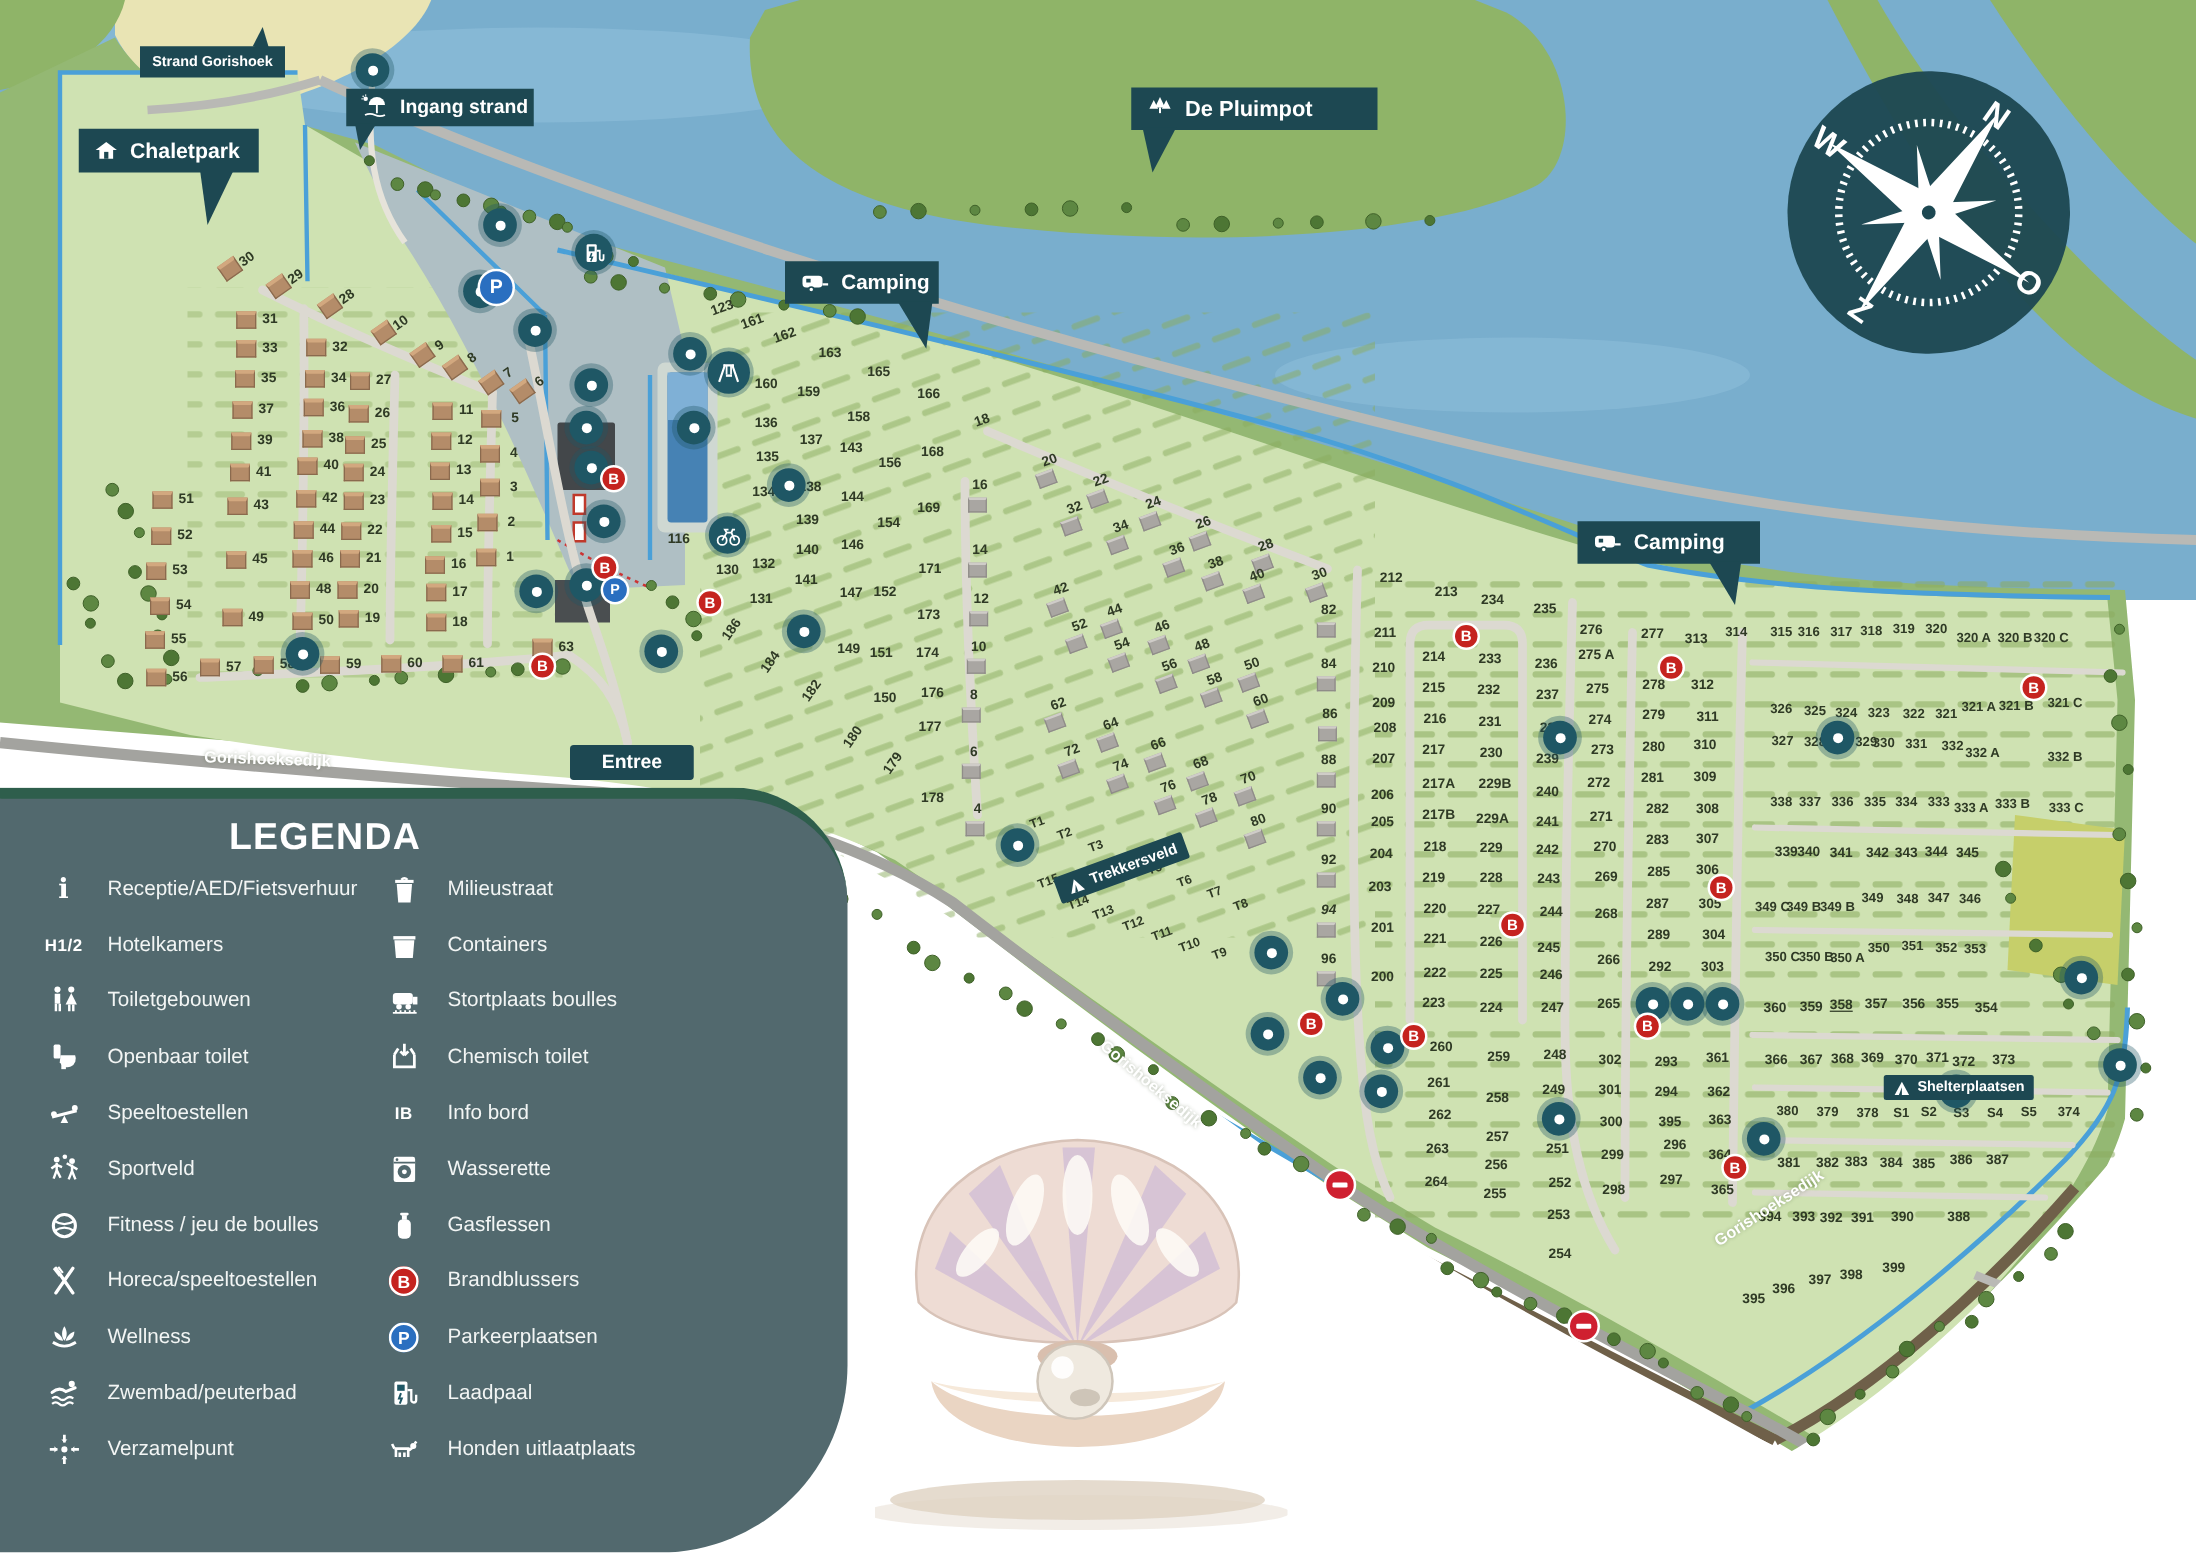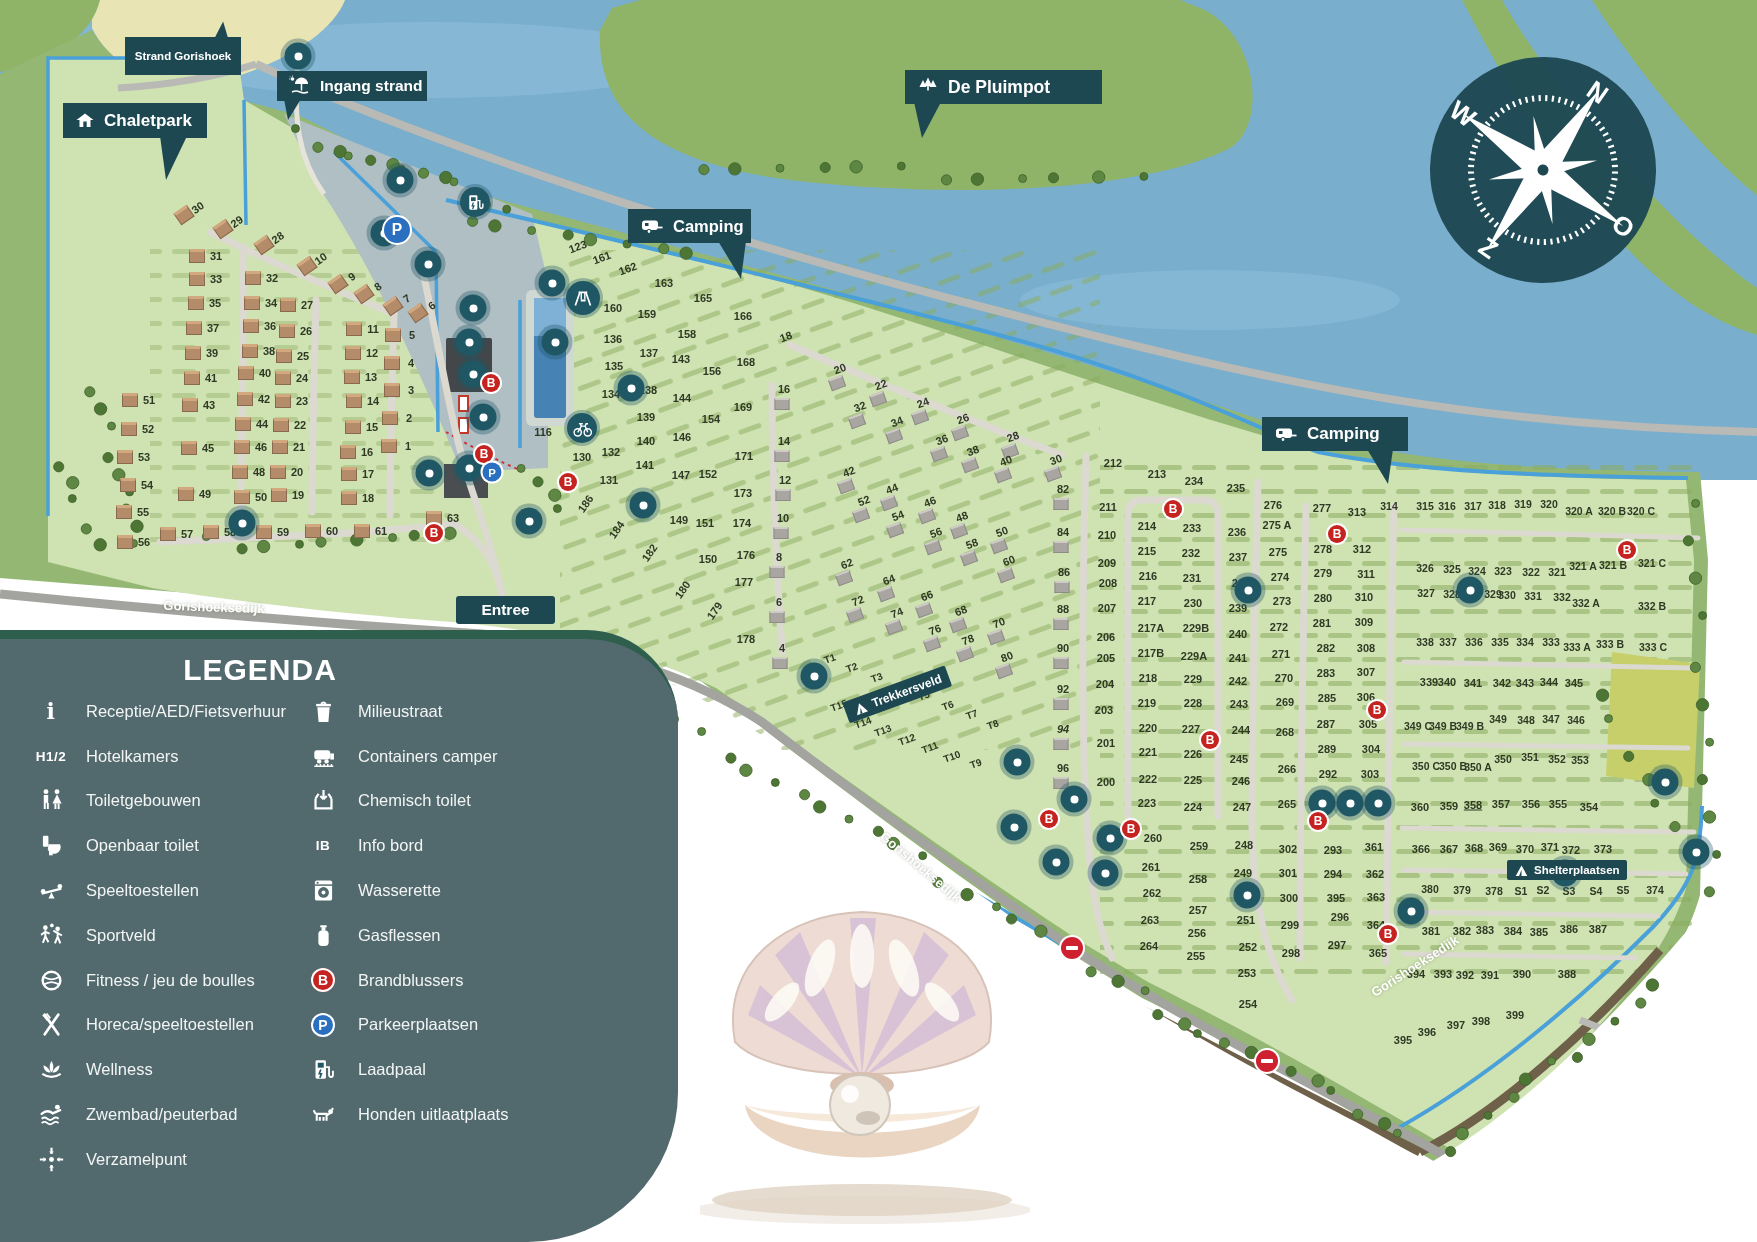--- a/index.html
+++ b/index.html
@@ -32,21 +32,21 @@
   .noentry{position:absolute;z-index:5;width:22px;height:22px;border-radius:50%;background:#cf2030;
           transform:translate(-50%,-50%);box-shadow:0 0 0 2px #fff;}
   .noentry::after{content:"";position:absolute;left:50%;top:50%;width:12px;height:4px;background:#fff;
           transform:translate(-50%,-50%);border-radius:1px;}
   
   .badge{position:absolute;z-index:6;background:var(--badge);color:#fff;display:flex;align-items:center;
          gap:8px;padding:0 11px;font-weight:600;white-space:nowrap;box-sizing:border-box;}
   .badge .bicon{display:flex;align-items:center;}
   .badge .bicon svg{display:block;}
   .ptr{position:absolute;width:0;height:0;}
-  #b-strand{left:125px;top:37px;width:116px;height:38px;font-size:11.5px;justify-content:center;}
+  #b-strand{left:112px;top:37px;width:116px;height:25px;font-size:11.5px;justify-content:center;}
   #b-strand .ptr{right:10px;top:-15px;border-left:4px solid transparent;border-right:10px solid transparent;
                  border-bottom:17px solid var(--badge);transform:rotate(14deg);}
   #b-ingang{left:277px;top:71px;width:150px;height:30px;font-size:15.5px;}
   #b-ingang .ptr{left:7px;bottom:-19px;border-top:21px solid var(--badge);
                  border-left:4px solid transparent;border-right:13px solid transparent;}
   #b-chaletpark{left:63px;top:103px;width:144px;height:35px;font-size:17px;}
   #b-chaletpark .ptr{right:20px;bottom:-42px;border-top:44px solid var(--badge);
                  border-left:6px solid transparent;border-right:21px solid transparent;}
   #b-pluimpot{left:905px;top:70px;width:197px;height:34px;font-size:17.5px;}
   #b-pluimpot .ptr{left:9px;bottom:-34px;border-top:36px solid var(--badge);
@@ -1116,28 +1116,37 @@
               <path d="M6,7.5 H16 L15,19.5 H7 Z" fill="#fff"></path>
               <rect x="5" y="4.8" width="12" height="2" fill="#fff"></rect>
               <path d="M9,4.8 Q11,2.6 13,4.8" stroke="#fff" stroke-width="1.6" fill="none"></path>
             </svg>
           </span>
           <span class="llabel">Milieustraat</span>
         </div>
         <div class="lrow">
           <span class="licon">
             <svg viewBox="0 0 22 22">
+              <path d="M4.5,7.5 H17.5 L16.5,19 H5.5 Z" fill="#fff"></path>
+              <rect x="3.8" y="4.8" width="14.4" height="2.2" fill="#fff"></rect>
+            </svg>
+          </span>
+          <span class="llabel">Containers</span>
+        </div>
+        <div class="lrow">
+          <span class="licon">
+            <svg viewBox="0 0 22 22">
               <rect x="3.5" y="6" width="13" height="7.5" rx="2" fill="#fff"></rect>
               <rect x="16.5" y="8.5" width="3" height="5" fill="#fff"></rect>
               <circle cx="7.5" cy="15" r="1.8" fill="#fff"></circle>
               <circle cx="13.5" cy="15" r="1.8" fill="#fff"></circle>
               <path d="M3.5,19 H19 M5.5,17.2 V19 M8.5,17.2 V19 M11.5,17.2 V19 M14.5,17.2 V19 M17.5,17.2 V19" stroke="#fff" stroke-width="1.2"></path>
             </svg>
           </span>
-          <span class="llabel">Containers camper</span>
+          <span class="llabel">Stortplaats boulles</span>
         </div>
         <div class="lrow">
           <span class="licon">
             <svg viewBox="0 0 22 22">
               <path d="M4.5,9.5 V17.5 H17.5 V9.5 M4.5,9.5 L7,5.5 M17.5,9.5 L15,5.5" stroke="#fff" stroke-width="1.8" fill="none"></path>
               <path d="M11,2.5 V10 M11,10 l-2.6,-2.6 M11,10 l2.6,-2.6" stroke="#fff" stroke-width="1.8" fill="none"></path>
             </svg>
           </span>
           <span class="llabel">Chemisch toilet</span>
         </div>

